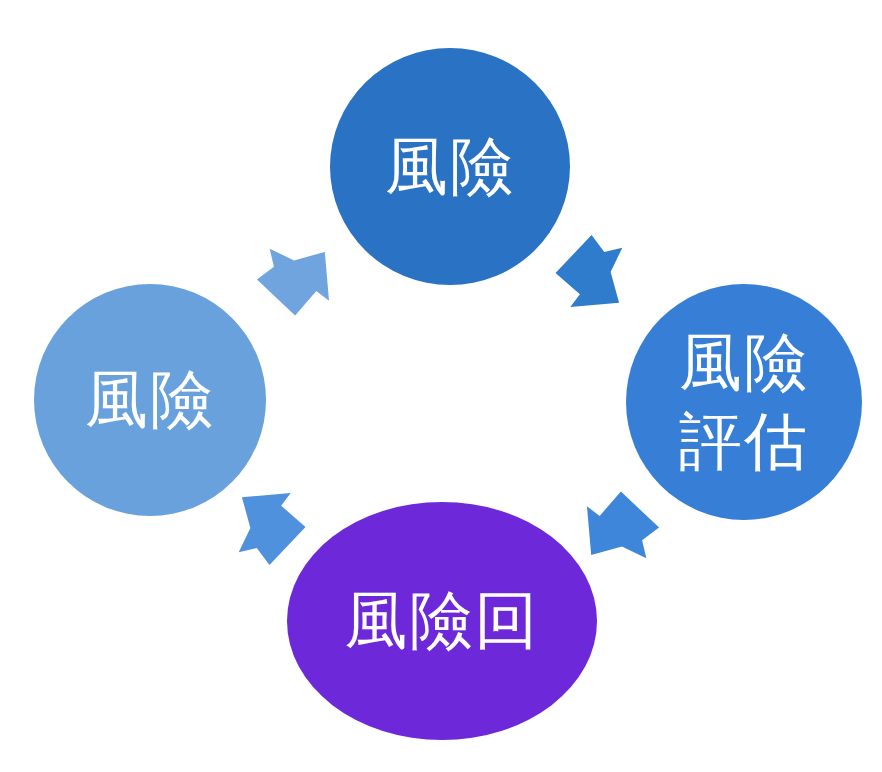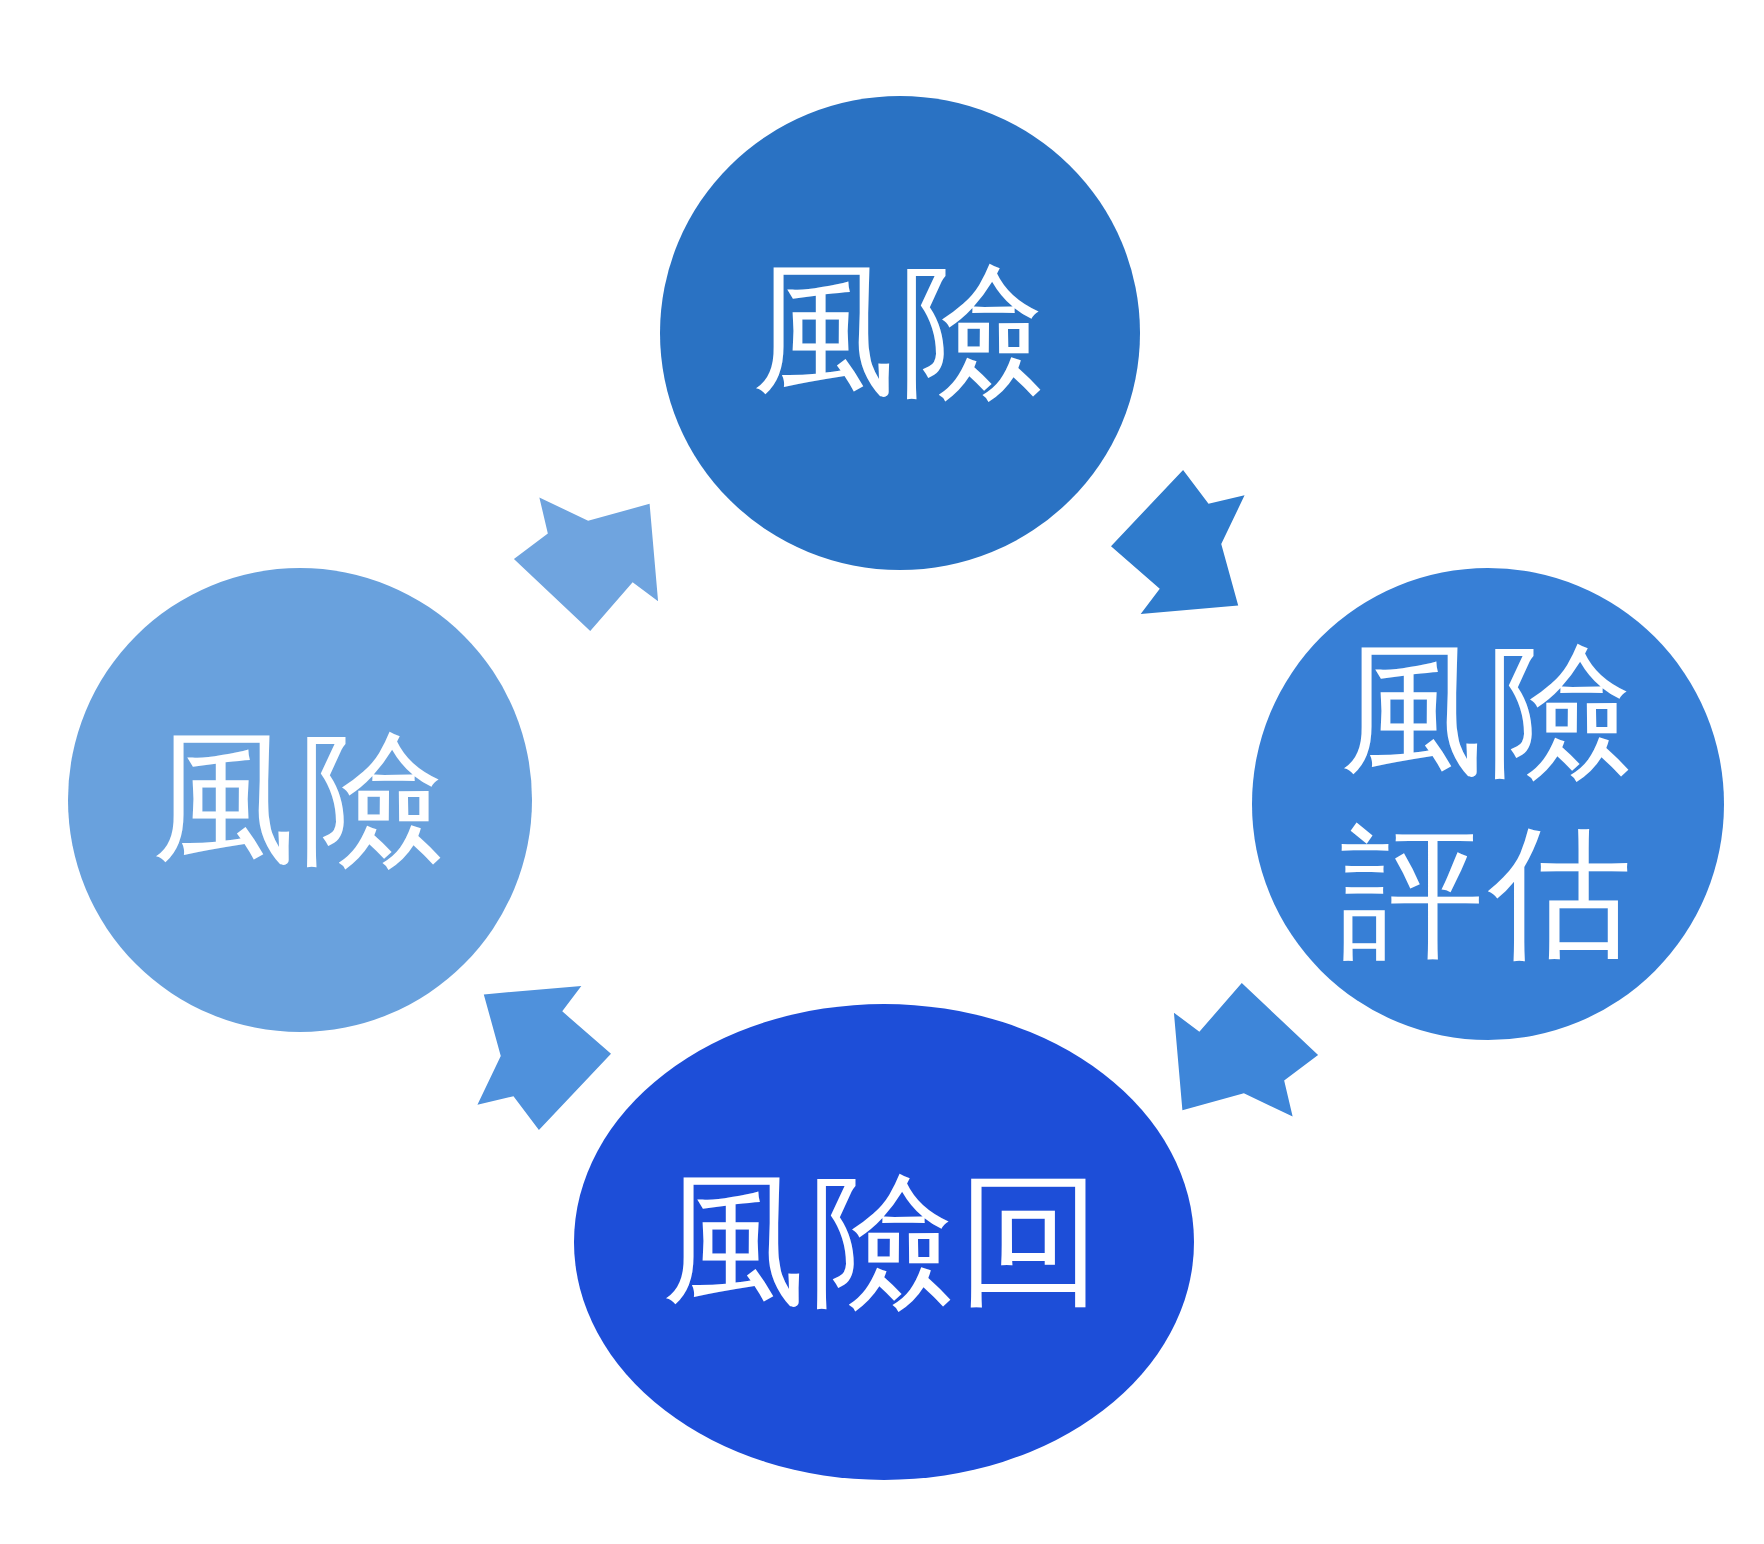--- a/index.html
+++ b/index.html
@@ -13,21 +13,21 @@
   }
   .node {
     position: absolute;
     border-radius: 50%;
     display: flex;
     align-items: center;
     justify-content: center;
   }
   .node-label {
     text-align: center;
-    font-size: 72px;
+    font-size: 63px;
     line-height: 1.26;
     letter-spacing: 2px;
     font-weight: 400;
     white-space: nowrap;
   }
   .arrow {
     position: absolute;
     width: 106px;
     height: 106px;
     overflow: visible;
@@ -44,21 +44,21 @@
     </div>
   </div>
 
   <div class="node" style="left: 626px; top: 284px; width: 236px; height: 236px; background: rgb(55, 127, 214);">
     <div class="node-label" style="color: rgb(255, 255, 255);">
       <div>風險</div>
       <div>評估</div>
     </div>
   </div>
 
-  <div class="node" style="left: 287px; top: 502px; width: 310px; height: 238px; background: #1d4ed8;">
+  <div class="node" style="left: 287px; top: 502px; width: 310px; height: 238px; background: #6d28d9;">
     <div class="node-label" style="color: rgb(255, 255, 255);">
       <div>風險回</div>
     </div>
   </div>
 
   <div class="node" style="left: 34px; top: 284px; width: 232px; height: 232px; background: rgb(105, 161, 221);">
     <div class="node-label" style="color: rgb(255, 255, 255);">
       <div>風險</div>
     </div>
   </div>

